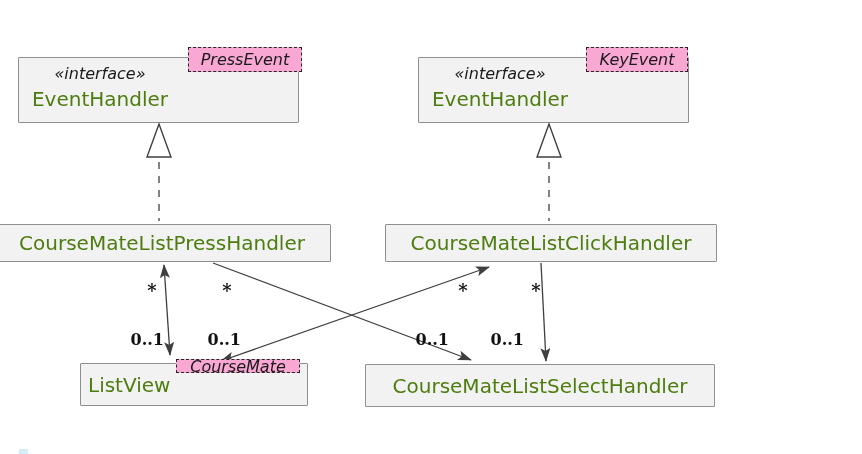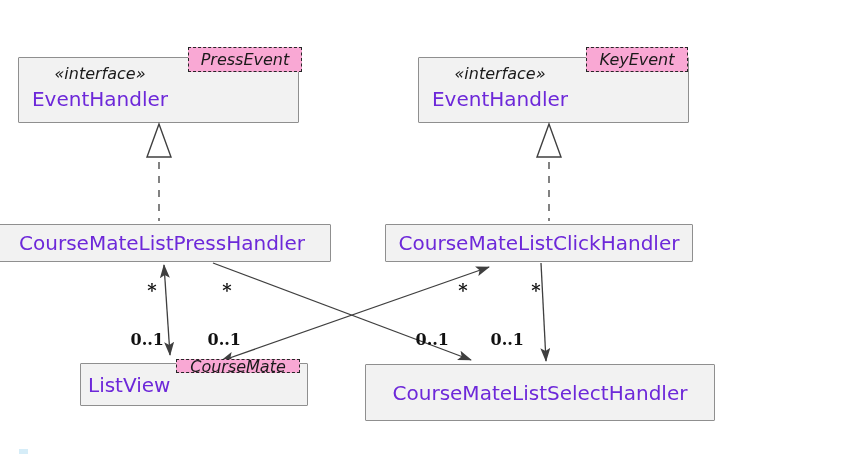--- a/index.html
+++ b/index.html
@@ -9,21 +9,21 @@
   }
   svg.wires { position:absolute; left:0; top:0; width:862px; height:454px; pointer-events:none; }
 
   .uml-box {
     position:absolute; box-sizing:border-box;
     background:#f2f2f2; border:1px solid #8f8f8f; border-radius:1px;
     color:#1a1a1a;
   }
   .iface-text { position:absolute; top:4px; left:0; width:162px; text-align:center; }
   .stereo { font:italic 16px "DejaVu Sans", sans-serif; line-height:24px; color:#1a1a1a; }
-  .cls-name { font:20px "DejaVu Sans", sans-serif; line-height:26px; color:#6d28d9;text-align:center; }
+  .cls-name { font:20px "DejaVu Sans", sans-serif; line-height:26px; color:#4d7c0f;text-align:center; }
   .flex-center { display:flex; align-items:center; justify-content:center; }
   .flex-left   { display:flex; align-items:center; justify-content:flex-start; padding-left:7px;margin-left:12px; }
 
   .tpl-tag {
     position:absolute; box-sizing:border-box;
     background:#f9a8d4; border:1px dashed #262626;
     display:flex; align-items:center; justify-content:center;
     font:italic 16px "DejaVu Sans", sans-serif; color:#1a1a1a;
     z-index:3;
   }
@@ -51,25 +51,25 @@
 
   <div class="uml-box" style="left:418px; top:57px; width:271px; height:66px;">
     <div class="iface-text">
       <div class="stereo">«interface»</div>
       <div class="cls-name">EventHandler</div>
     </div>
   </div>
 
   <div class="uml-box flex-center cls-name" style="left:-7px; top:224px; width:338px; height:38px;">CourseMateListPressHandler</div>
 
-  <div class="uml-box flex-center cls-name" style="left:385px; top:224px; width:308px; height:38px;">CourseMateListClickHandler</div>
+  <div class="uml-box flex-center cls-name" style="left:385px; top:224px; width:332px; height:38px;">CourseMateListClickHandler</div>
 
   <div class="uml-box flex-left cls-name" style="left:68px; top:363px; width:228px; height:43px;">ListView</div>
 
-  <div class="uml-box flex-center cls-name" style="left:365px; top:364px; width:350px; height:57px;">CourseMateListSelectHandler</div>
+  <div class="uml-box flex-center cls-name" style="left:365px; top:364px; width:350px; height:43px;">CourseMateListSelectHandler</div>
 
   <div class="tpl-tag" style="left:188px; top:47px; width:114px; height:25px;">PressEvent</div>
 
   <div class="tpl-tag" style="left:586px; top:47px; width:102px; height:25px;">KeyEvent</div>
 
   <div class="tpl-tag" style="left:176px; top:359px; width:124px; height:14px;">CourseMate</div>
 
   <svg class="wires" viewBox="0 0 862 454">
     <defs>
       <marker id="arrow" viewBox="0 0 14 10" refX="13" refY="5" markerWidth="14" markerHeight="10" markerUnits="userSpaceOnUse" orient="auto-start-reverse">

